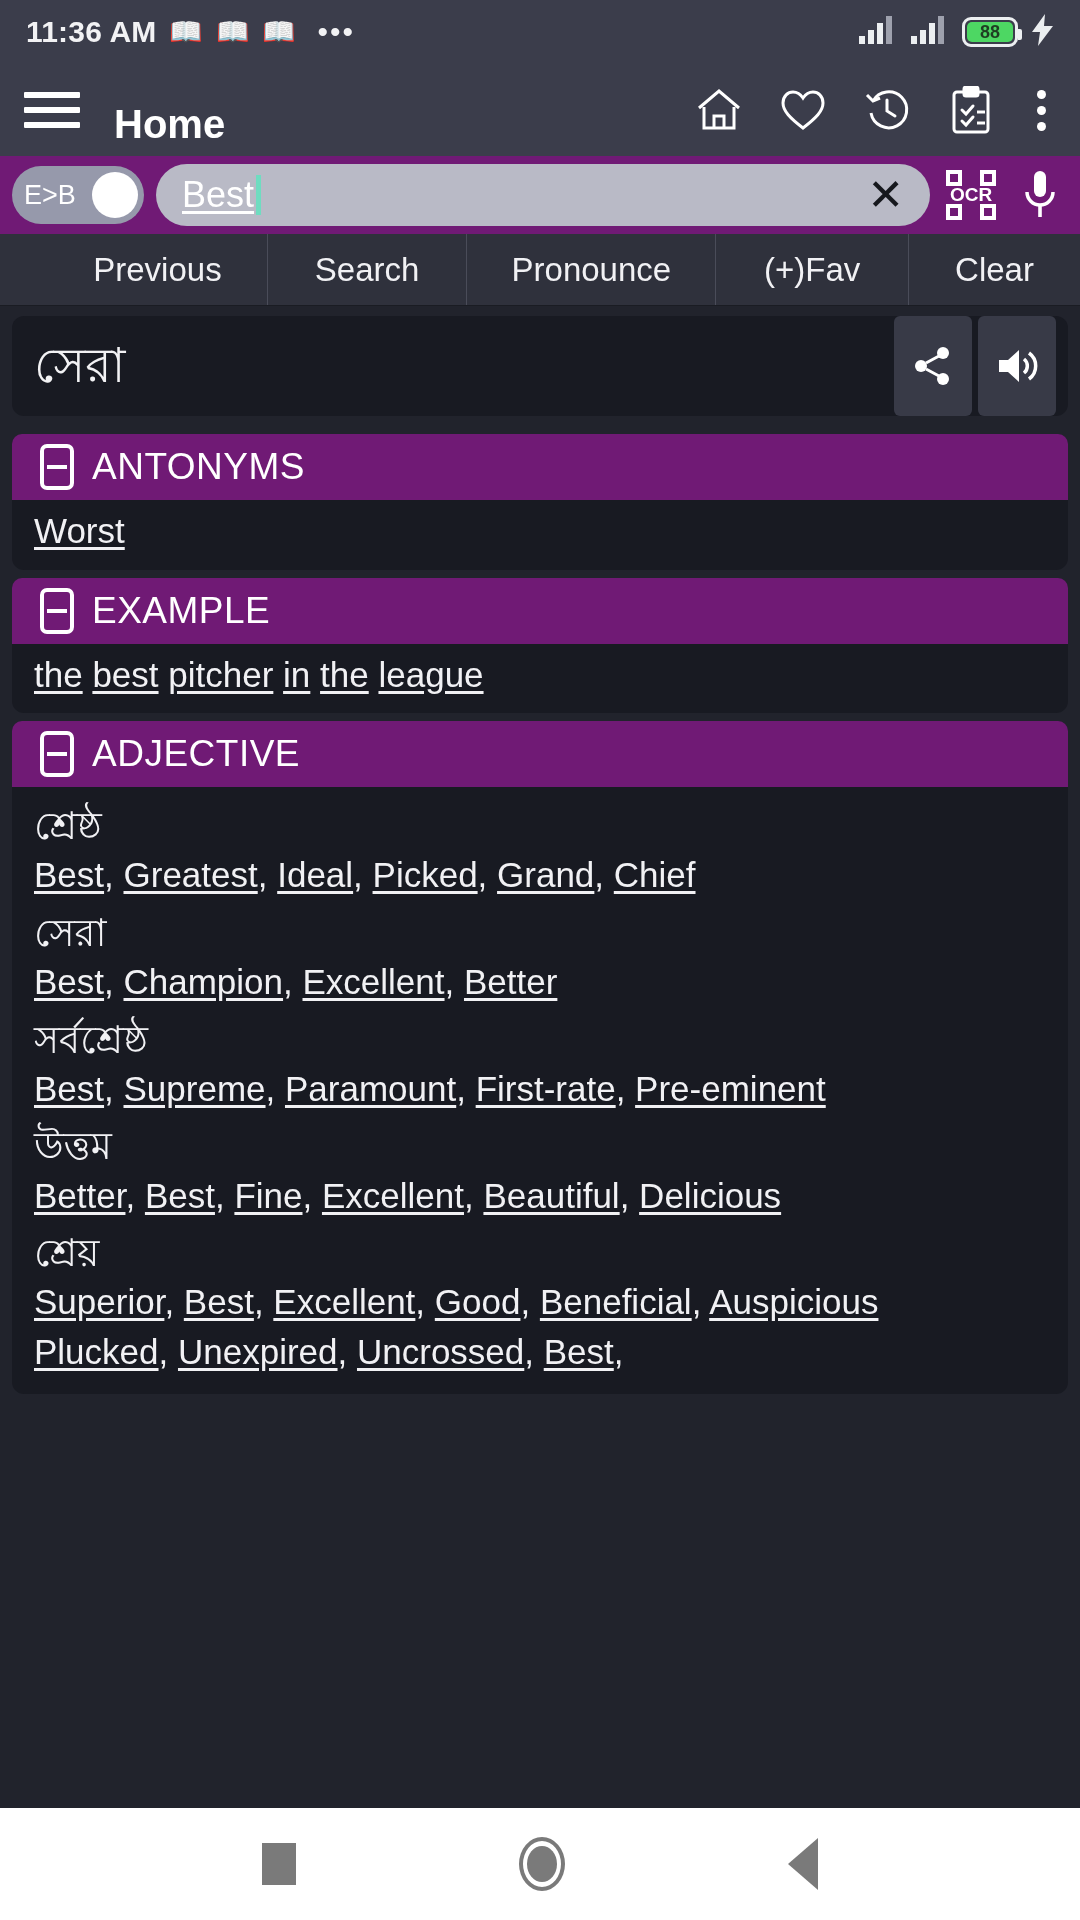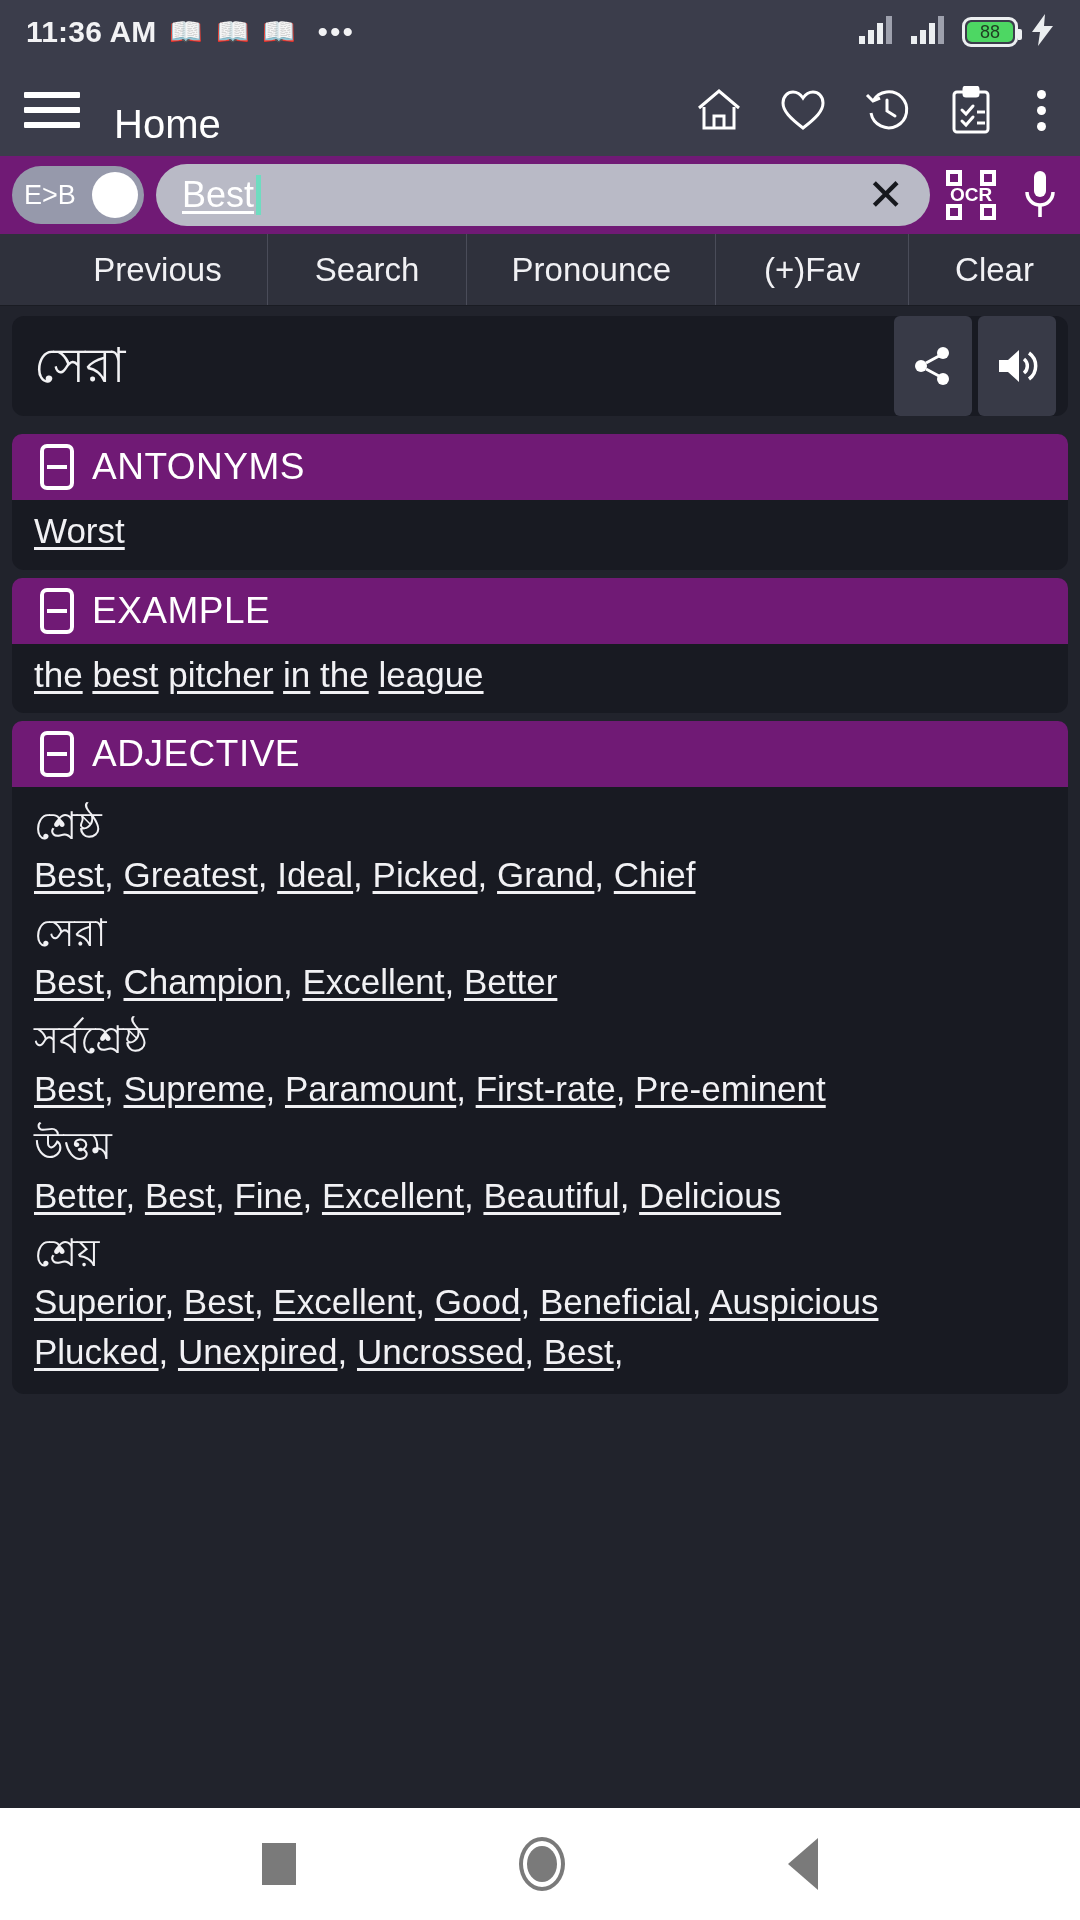--- a/index.html
+++ b/index.html
@@ -22,31 +22,31 @@
   .sb-right { margin-left:auto; display:flex; align-items:center; gap:14px; }
   .book-ico { font-size:27px; line-height:1; }
   .dots-ico { font-size:30px; letter-spacing:2px; line-height:1; margin-left:8px; }
   .batt {
     width:56px; height:30px; border:3px solid #eceff1; border-radius:9px;
     position:relative; display:flex; align-items:center; justify-content:center;
     background:#3b3d4b;
   }
   .batt::after{content:"";position:absolute;right:-7px;top:9px;width:4px;height:11px;background:#eceff1;border-radius:0 2px 2px 0;}
   .batt-fill{position:absolute;left:2px;top:2px;bottom:2px;right:2px;background:#4dd763;border-radius:5px;}
-  .batt-txt{position:relative;font-size:18px;font-weight:400;color:#1f3d23;z-index:2;}
+  .batt-txt{position:relative;font-size:18px;font-weight:700;color:#1f3d23;z-index:2;}
   .bolt{font-size:30px;line-height:1;}
 
   
   .appbar {
     height:92px; background:#3b3d4b; display:flex; align-items:center;
     padding:0 24px; gap:0; flex:0 0 92px; color:#fff;
   }
   .hamburger { width:56px; display:flex; flex-direction:column; gap:9px; cursor:pointer; margin-right:34px;}
   .hamburger span{display:block;height:6px;background:#fff;border-radius:1px;}
-  .appbar-title{font-size:40px;font-weight:400;margin-top:28px;}
+  .appbar-title{font-size:40px;font-weight:700;margin-top:28px;}
   .appbar-icons{margin-left:auto;display:flex;align-items:center;gap:38px;padding-right:6px;}
   .ai{width:46px;height:46px;display:flex;align-items:center;justify-content:center;}
   .ai svg{display:block;}
   .kebab{display:flex;flex-direction:column;gap:7px;align-items:center;width:18px;}
   .kebab i{width:9px;height:9px;border-radius:50%;background:#fff;display:block;}
 
   
   .searchbar{
     height:78px;background:#701a75;display:flex;align-items:center;
     padding:0 12px;gap:12px;flex:0 0 78px;

